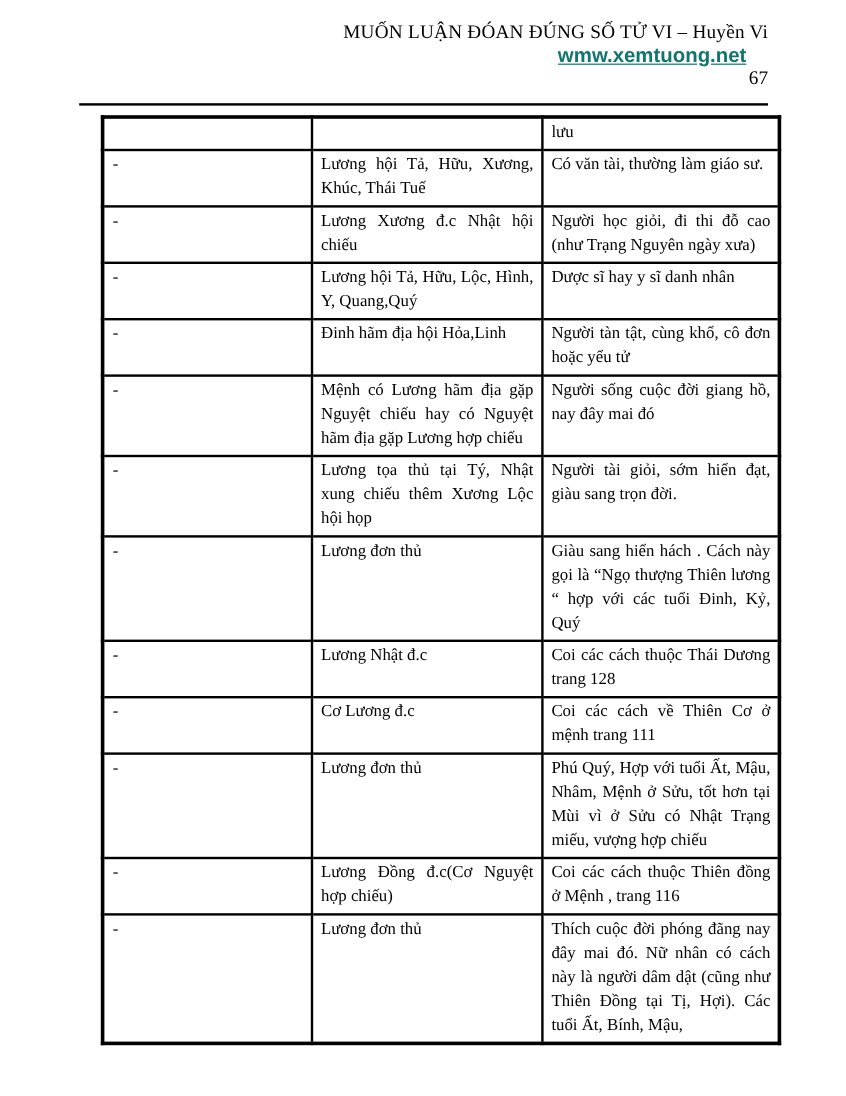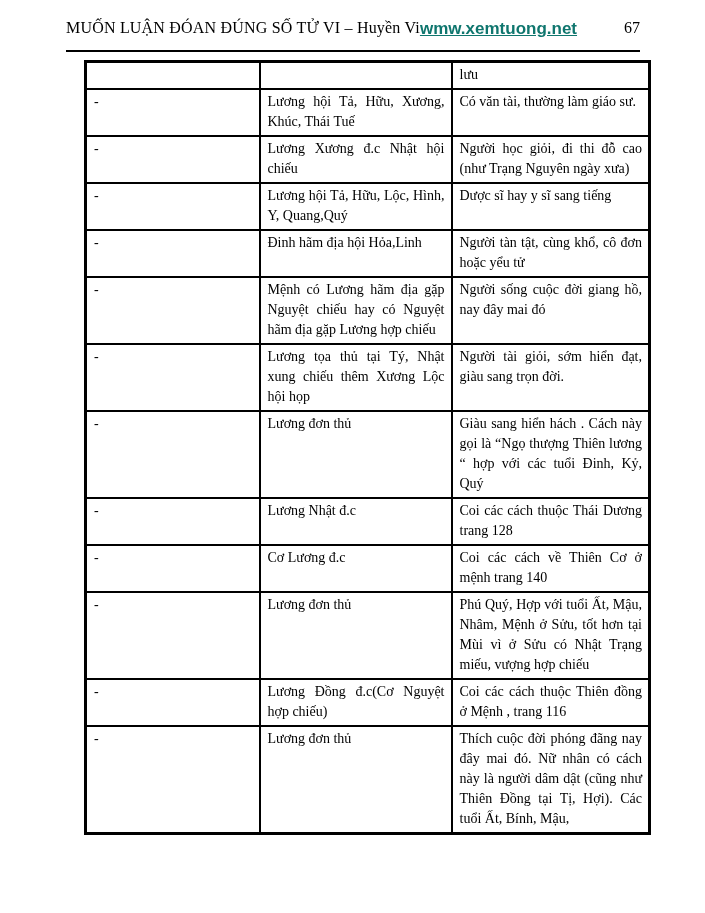--- a/index.html
+++ b/index.html
@@ -10,22 +10,23 @@
   body {
     width: 705px;
     height: 913px;
     position: relative;
     font-family: "Liberation Serif", serif;
     color: #000000;
     overflow: hidden;
   }
   .header {
     display: flex;
-    align-items: flex-start;
+    align-items: flex-end;
     padding: 19px 65px 0 66px;
+    flex-direction: column;
   }
   .header-title {
     font-size: 16px;
     white-space: nowrap;
     letter-spacing: 0.2px;
   }
   .header-spacer { flex: 1; }
   .site-link {
     font-family: "Liberation Sans", sans-serif;
     font-weight: bold;
@@ -97,21 +98,21 @@
       <td class="c3">Có văn tài, thường làm giáo sư.</td>
     </tr>
     <tr>
       <td class="c1">-</td>
       <td class="c2">Lương Xương đ.c Nhật hội chiếu</td>
       <td class="c3">Người học giỏi, đi thi đỗ cao (như Trạng Nguyên ngày xưa)</td>
     </tr>
     <tr>
       <td class="c1">-</td>
       <td class="c2">Lương hội Tả, Hữu, Lộc, Hình, Y, Quang,Quý</td>
-      <td class="c3">Dược sĩ hay y sĩ sang tiếng</td>
+      <td class="c3">Dược sĩ hay y sĩ danh nhân</td>
     </tr>
     <tr>
       <td class="c1">-</td>
       <td class="c2">Đinh hãm địa hội Hỏa,Linh</td>
       <td class="c3">Người tàn tật, cùng khổ, cô đơn hoặc yểu tử</td>
     </tr>
     <tr>
       <td class="c1">-</td>
       <td class="c2">Mệnh có Lương hãm địa gặp Nguyệt chiếu hay có Nguyệt hãm địa gặp Lương hợp chiếu</td>
       <td class="c3">Người sống cuộc đời giang hồ, nay đây mai đó</td>
@@ -127,21 +128,21 @@
       <td class="c3">Giàu sang hiển hách . Cách này gọi là “Ngọ thượng Thiên lương “ hợp với các tuổi Đinh, Kỷ, Quý</td>
     </tr>
     <tr>
       <td class="c1">-</td>
       <td class="c2">Lương Nhật đ.c</td>
       <td class="c3">Coi các cách thuộc Thái Dương trang 128</td>
     </tr>
     <tr>
       <td class="c1">-</td>
       <td class="c2">Cơ Lương đ.c</td>
-      <td class="c3">Coi các cách về Thiên Cơ ở mệnh trang 140</td>
+      <td class="c3">Coi các cách về Thiên Cơ ở mệnh trang 111</td>
     </tr>
     <tr>
       <td class="c1">-</td>
       <td class="c2">Lương đơn thủ</td>
       <td class="c3">Phú Quý, Hợp với tuổi Ất, Mậu, Nhâm, Mệnh ở Sửu, tốt hơn tại Mùi vì ở Sửu có Nhật Trạng miếu, vượng hợp chiếu</td>
     </tr>
     <tr>
       <td class="c1">-</td>
       <td class="c2">Lương Đồng đ.c(Cơ Nguyệt hợp chiếu)</td>
       <td class="c3">Coi các cách thuộc Thiên đồng ở Mệnh , trang 116</td>

